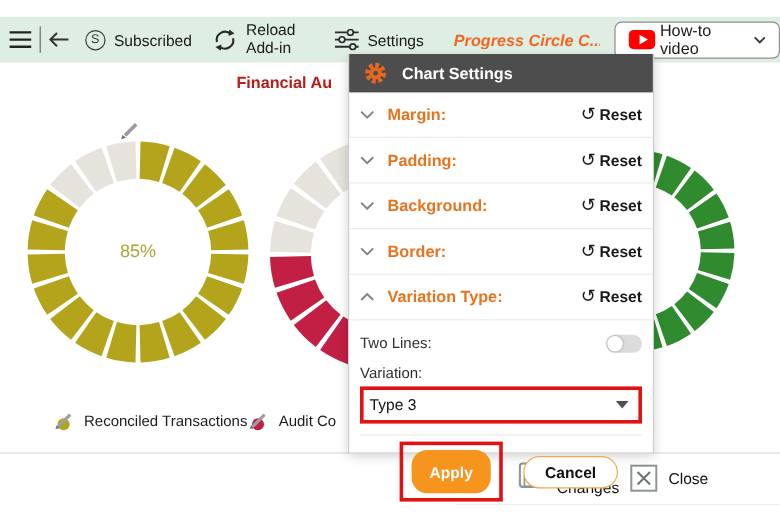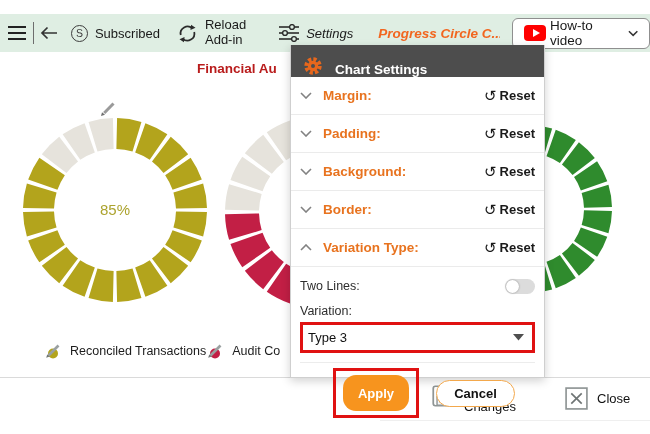--- a/index.html
+++ b/index.html
@@ -13,21 +13,21 @@
   .tb-ham{margin-left:7px;cursor:pointer;display:flex;}
   .tb-sep{width:1px;height:22px;background:#6d6d6d;margin:0 6px;}
   .tb-back{display:flex;cursor:pointer;}
   .tb-group{display:flex;align-items:center;gap:7px;white-space:nowrap;font-size:13px;}
   .sub-group{margin-left:13px;}
   .circle-s{width:17px;height:17px;border:1.4px solid #3d3d3d;border-radius:50%;
             display:flex;align-items:center;justify-content:center;font-size:10.5px;
             color:#3d3d3d;box-sizing:border-box;}
   .reload-group{margin-left:17px;}
   .two-line{font-size:13px;line-height:1.15;}
-  .settings-group{margin-left:33px;font-style:italic;}
+  .settings-group{margin-left:33px;}
   .app-title{margin-left:25px;width:130px;font-size:13.5px;font-weight:bold;
              font-style:italic;color:#f2661f;white-space:nowrap;overflow:hidden;}
   .howto-btn{margin-left:12px;height:29px;display:flex;align-items:center;gap:4px;
              padding:0 11px;background:#fff;border:1px solid #8f8f8f;border-radius:6px;
              font-size:13.5px;cursor:pointer;}
   .yt-icon{width:23px;height:16px;background:#ff0000;border-radius:4px;display:flex;
            align-items:center;justify-content:center;}
   .yt-tri{width:0;height:0;border-left:7px solid #fff;border-top:4.5px solid transparent;
           border-bottom:4.5px solid transparent;margin-left:2px;}
 
@@ -37,21 +37,21 @@
   .center-val{left:80px;top:201px;width:70px;text-align:center;font-size:15px;
               color:#aca32e;z-index:1;}
   .edit-pencil{left:99px;top:99px;z-index:1;cursor:pointer;}
   .legend{left:44px;top:342px;display:flex;align-items:center;z-index:1;}
   .legend-item{display:flex;align-items:center;gap:5px;cursor:pointer;white-space:nowrap;}
   .legend-label{font-size:12.5px;color:#1c1c1c;}
 
   
   .panel{left:290px;top:45px;width:255px;height:333px;background:#fff;box-sizing:border-box;
          border:1px solid #cfcfcf;border-top:none;box-shadow:0 3px 9px rgba(0,0,0,.18);z-index:6;}
-  .panel-header{height:32px;background:#4d4d4d;display:flex;align-items:flex-end;gap:11px;
+  .panel-header{height:32px;background:#4d4d4d;display:flex;align-items:center;gap:11px;
                 padding-left:11px;}
   .panel-title{color:#fff;font-weight:bold;font-size:13.5px;}
   .prow{height:37px;display:flex;align-items:center;padding:0 9px;
         border-bottom:1px solid #ebebeb;cursor:pointer;}
   .prow .chev{margin-right:11px;display:flex;}
   .plabel{flex:1;color:#e8731f;font-weight:bold;font-size:13.5px;}
   .reset-btn{display:flex;align-items:center;gap:3px;font-size:13px;font-weight:bold;
              color:#1a1a1a;cursor:pointer;}
   .reset-ic{font-size:15px;font-weight:normal;line-height:1;}
   .panel-body{padding:8px 9px 0;}
@@ -72,21 +72,21 @@
              color:#fff;font-weight:bold;font-size:13px;font-family:inherit;cursor:pointer;}
   .cancel-btn{margin-left:17px;width:79px;height:27px;border:1.6px solid #f3a84c;
               border-radius:14px;background:#fff;color:#111;font-weight:bold;font-size:13px;
               font-family:inherit;cursor:pointer;}
 
   
   .hline{height:1px;background:#dadada;z-index:5;}
   .line-top{left:0;top:377px;width:650px;}
   .line-bottom{left:380px;top:420px;width:270px;background:#efefef;}
   .save-group{left:430px;top:383px;display:flex;gap:8px;z-index:2;cursor:pointer;}
-  .close-group{left:564px;top:386px;display:flex;align-items:center;gap:8px;z-index:2;cursor:pointer;}
+  .close-group{left:524px;top:386px;display:flex;align-items:center;gap:8px;z-index:2;cursor:pointer;}
   .btn-text{font-size:13px;line-height:1.18;color:#111;padding-top:1px;}
 </style>
 </head>
 <body>
 
 <div class="abs toolbar">
   <span class="tb-ham">
     <svg width="20" height="16" viewBox="0 0 20 16">
         <g stroke="#222" stroke-width="2">
           <line x1="1" y1="2" x2="19" y2="2"></line>

